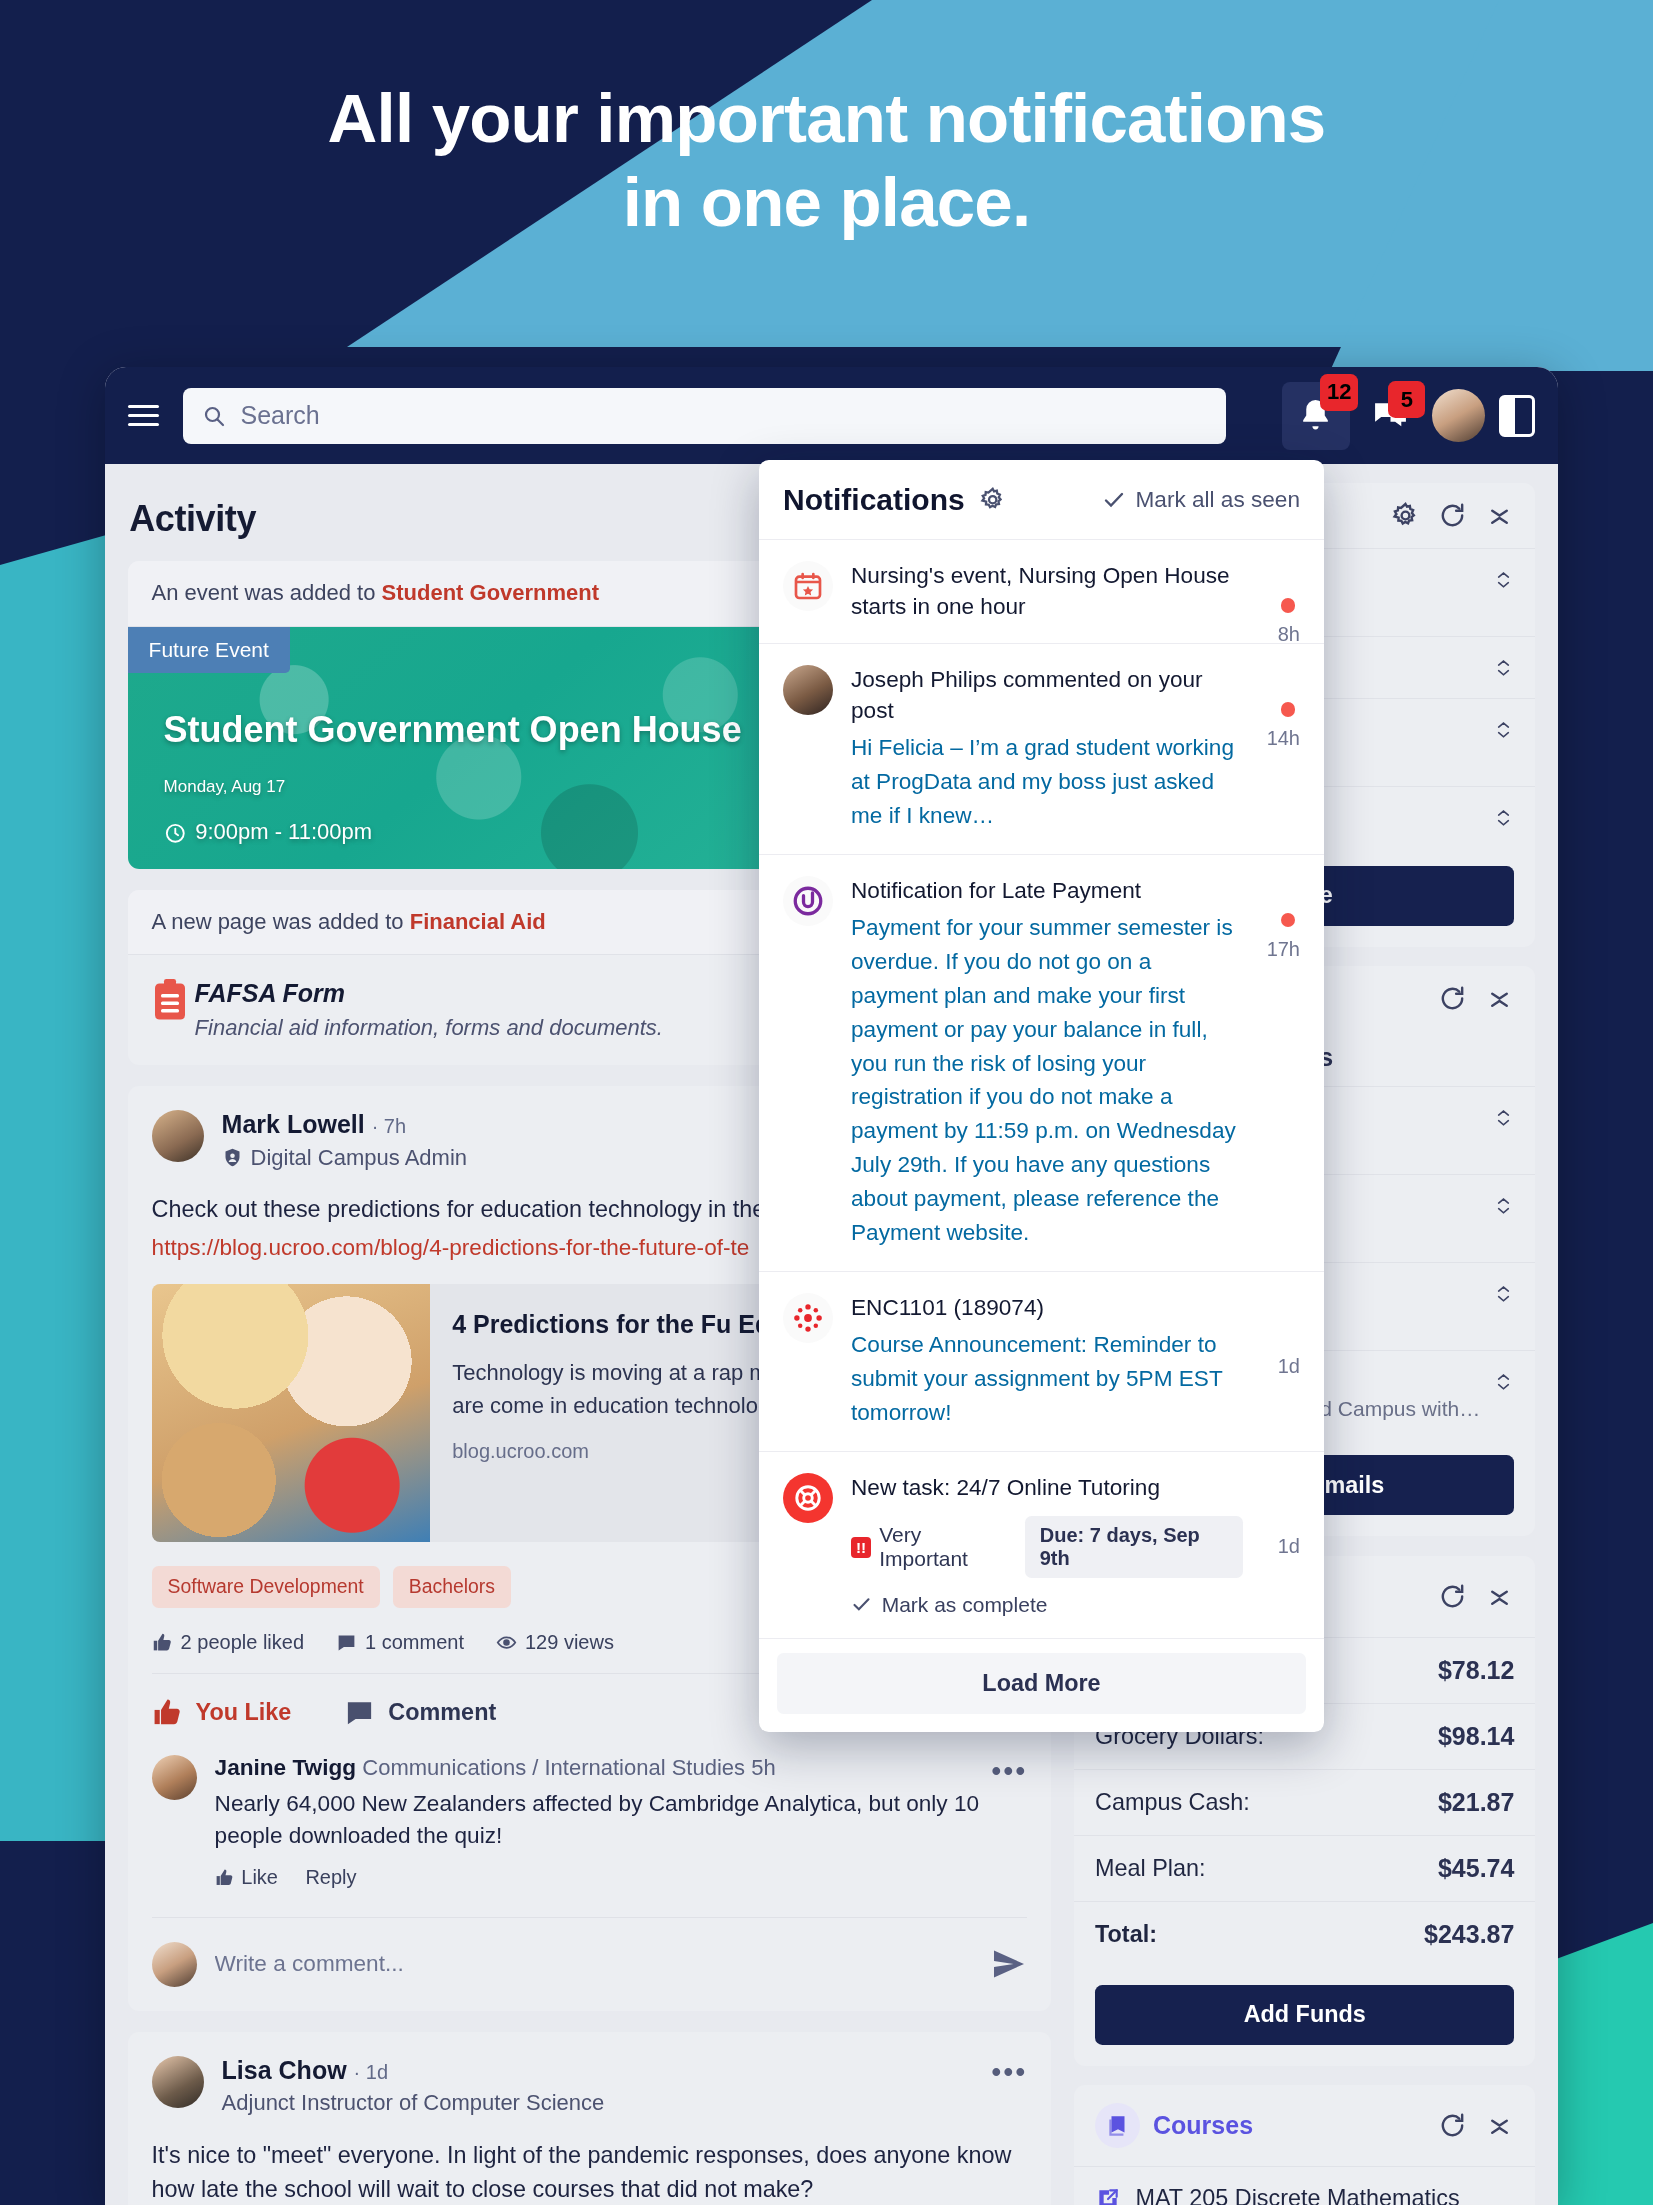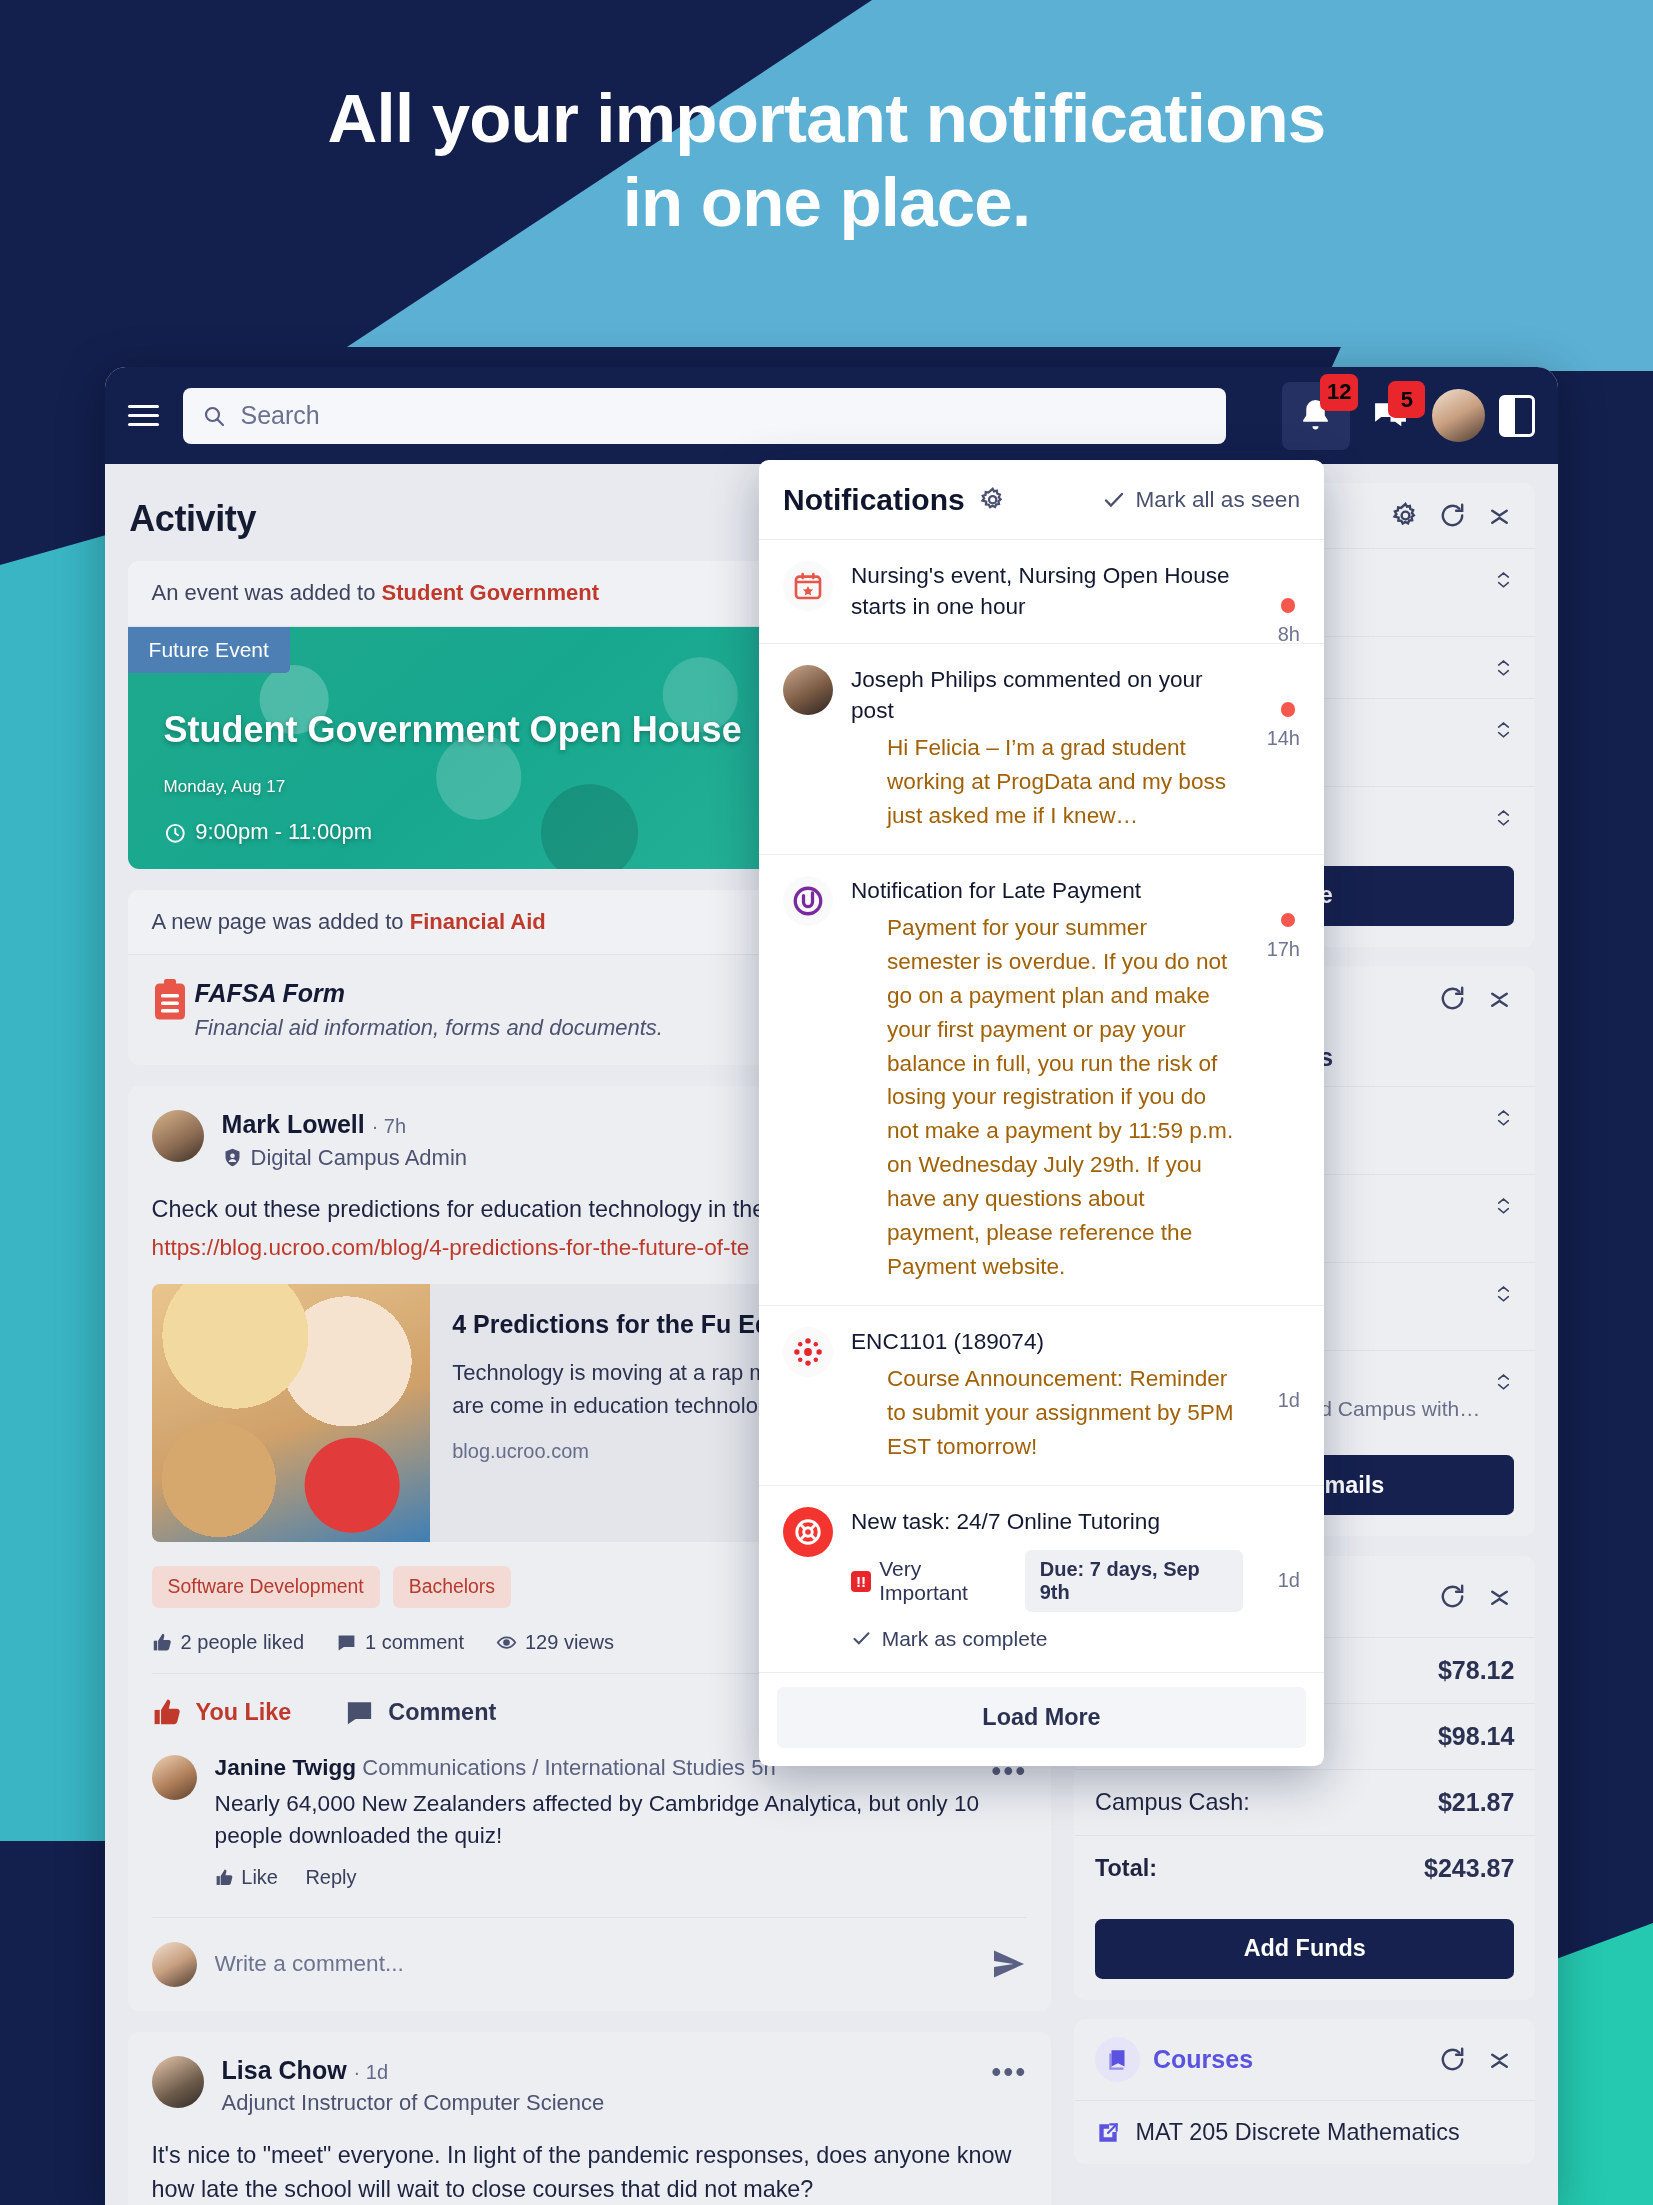--- a/index.html
+++ b/index.html
@@ -204,21 +204,21 @@
     background:#fff; border-radius:9.7px; box-shadow:0 14.5px 48px rgba(10,20,50,.30);
     z-index:30; overflow:hidden;
   }
   .notif-head { display:flex; align-items:center; padding:22.6px 24px; gap:14.5px; border-bottom:0.8px solid #ececf1;justify-content:space-between; }
   .notif-head h3 { font-size:30px; color:#10152e; }
   .notif-mark { margin-left:auto; display:flex; align-items:center; gap:9.7px; font-size:22.6px; color:#4a5170; cursor:pointer;}
   .nrow { display:flex; gap:18px; padding:21px 24px; border-bottom:0.8px solid #ececf1; position:relative; }
   .nicon { width:50px; height:50px; border-radius:50%; flex:none; display:flex; align-items:center; justify-content:center; background:#fafafa; overflow:hidden;}
   .nbody { flex:1; padding-right:57px; }
   .ntitle { font-size:22.6px; color:#131931; line-height:1.35; }
-  .ndesc { font-size:22.6px; color:#a16207; line-height:1.5; margin-top:4.8px;margin-left:36px; }
+  .ndesc { font-size:22.6px; color:#0369a1; line-height:1.5; margin-top:4.8px; }
   .ntime { position:absolute; right:24px; top:35px; font-size:20px; color:#6f7590;margin-top:48px; }
   .ndot { position:absolute; right:29px; top:58px; width:14.5px; height:14.5px; border-radius:50%; background:#f6584e; }
   .ntask-meta { display:flex; align-items:center; gap:14.5px; margin-top:13px; }
   .vimp { display:flex; align-items:center; gap:8px; font-size:21px; color:#2e3553; }
   .vimp .bang { width:21px; height:21px; background:#e8262c; border-radius:4px; display:flex; align-items:center; justify-content:center; color:#fff; font-size:15.3px; font-weight:bold; line-height:1;}
   .duepill { background:#eff0f4; border-radius:6.5px; padding:8px 14.5px; font-size:20px; font-weight:bold; color:#2b3152; }
   .markdone { display:flex; align-items:center; gap:9.7px; margin-top:14.5px; font-size:21px; color:#3a4160; cursor:pointer;}
   .loadmore {
     margin:14.5px 18px 18px 18px; background:#f4f5f8; border-radius:6.5px; height:61px;
     display:flex; align-items:center; justify-content:center; font-size:23.4px; font-weight:bold; color:#2b3152; cursor:pointer;
@@ -596,20 +596,24 @@
             <span class="wg-label">Textbook Dollars:</span>
             <span class="wg-val">$78.12</span>
           </div>
           <div class="wg-row">
             <span class="wg-label">Grocery Dollars:</span>
             <span class="wg-val">$98.14</span>
           </div>
           <div class="wg-row">
             <span class="wg-label">Campus Cash:</span>
             <span class="wg-val">$21.87</span>
+          </div>
+          <div class="wg-row">
+            <span class="wg-label">Meal Plan:</span>
+            <span class="wg-val">$45.74</span>
           </div>
           <div class="wg-row total">
             <span class="wg-label">Total:</span>
             <span class="wg-val">$243.87</span>
           </div>
           <button class="wg-btn">Add Funds</button>
         </div>
 
         <div class="widget">
           <div class="wg-head">

